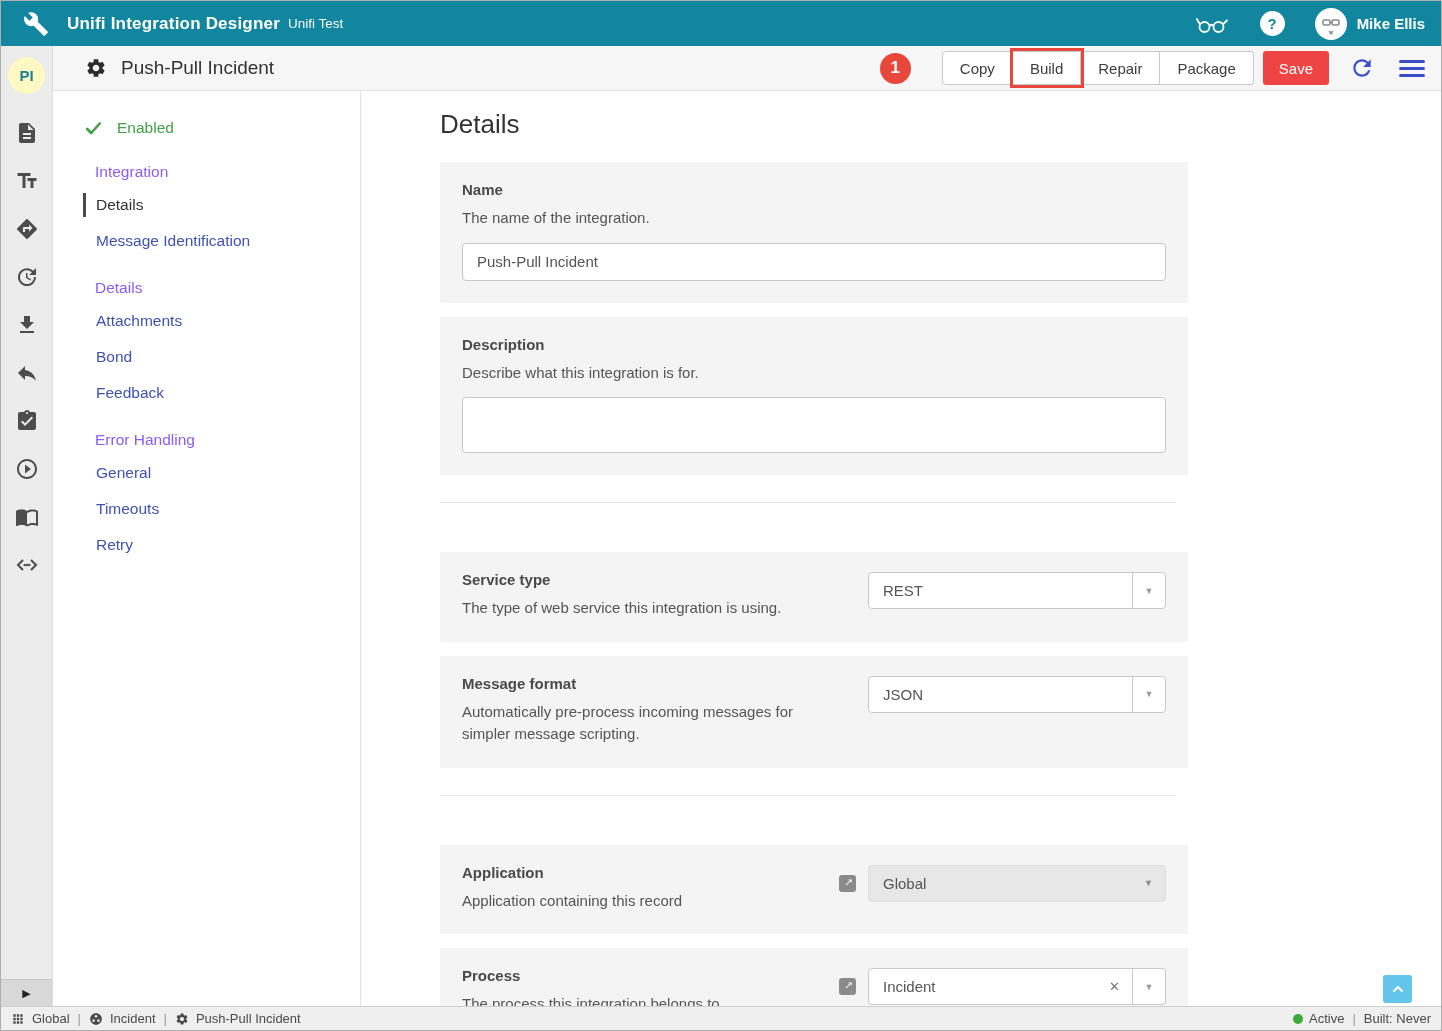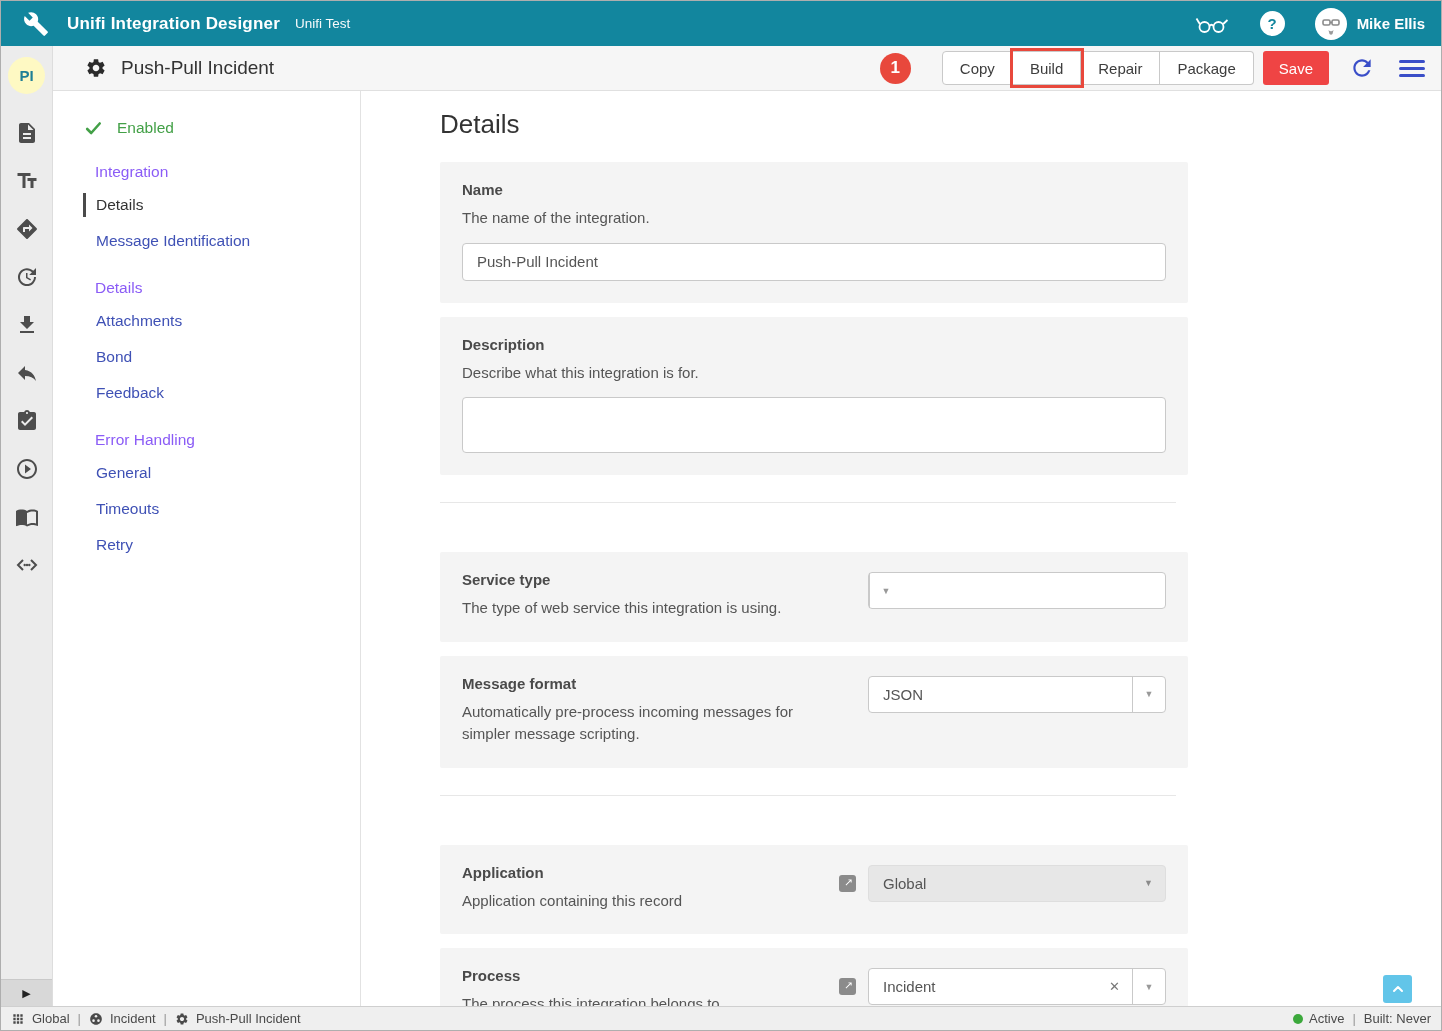--- a/index.html
+++ b/index.html
@@ -4,21 +4,21 @@
 <style>
   * { margin:0; padding:0; box-sizing:border-box; }
   html,body { background:#fff; }
   body { font-family:"Liberation Sans", sans-serif; }
   .screen { position:relative; width:1442px; height:1031px; background:#fff; border:1px solid #aeaeae; overflow:hidden; }
 
   
   .topbar { position:absolute; top:0; left:0; right:0; height:45px; background:#12869E; display:flex; align-items:center; padding:0 16px; color:#fff; }
   .topbar .wrench { width:26px; height:26px; margin:0 18px 0 6px; }
   .topbar .app-title { font-size:17px; font-weight:700; letter-spacing:.2px; }
-  .topbar .env { font-size:13.5px; margin-left:15px; font-weight:400; opacity:.96; }
+  .topbar .env { font-size:13.5px; margin-left:8px; font-weight:400; opacity:.96; }
   .topbar .spacer { flex:1; }
   .topbar .glasses { width:36px; height:24px; margin-right:30px; }
   .help-btn { width:25px; height:25px; border-radius:50%; background:#fff; color:#12869E; font-weight:700; font-size:15px; display:flex; align-items:center; justify-content:center; margin-right:30px; cursor:default; }
   .avatar { width:32px; height:32px; border-radius:50%; background:#fff; display:flex; align-items:center; justify-content:center; overflow:hidden; }
   .topbar .user-name { font-size:15px; font-weight:700; margin-left:10px; }
 
   
   .workarea { position:absolute; top:45px; bottom:24px; left:0; right:0; display:flex; }
 
   
@@ -261,20 +261,21 @@
 
             <hr class="divider">
 
             <div class="card row">
               <div class="left">
                 <div class="f-label">Service type</div>
                 <div class="f-desc">The type of web service this integration is using.</div>
               </div>
               <div class="ctrl">
                 <div class="select">
+                  <span class="val">REST</span>
                   <span class="arrow">▼</span>
                 </div>
               </div>
             </div>
 
             <div class="card row">
               <div class="left">
                 <div class="f-label">Message format</div>
                 <div class="f-desc">Automatically pre-process incoming messages for simpler message scripting.</div>
               </div>

